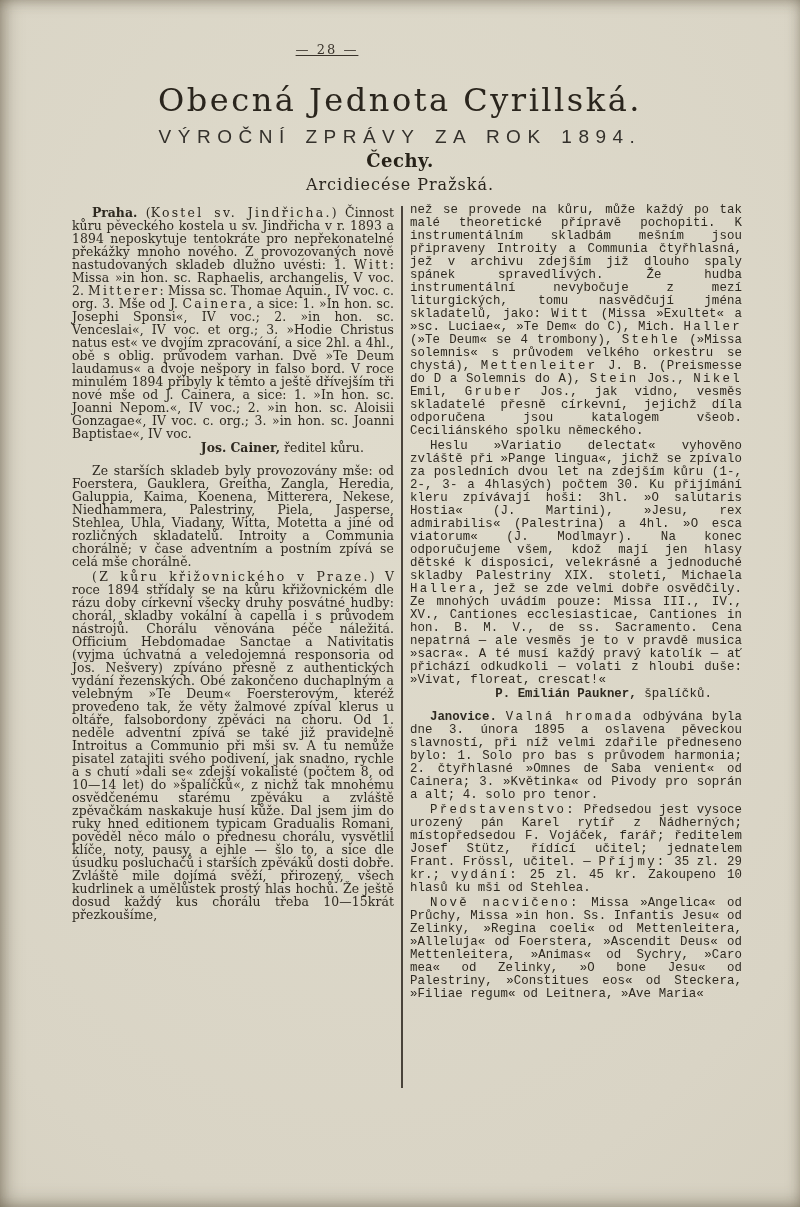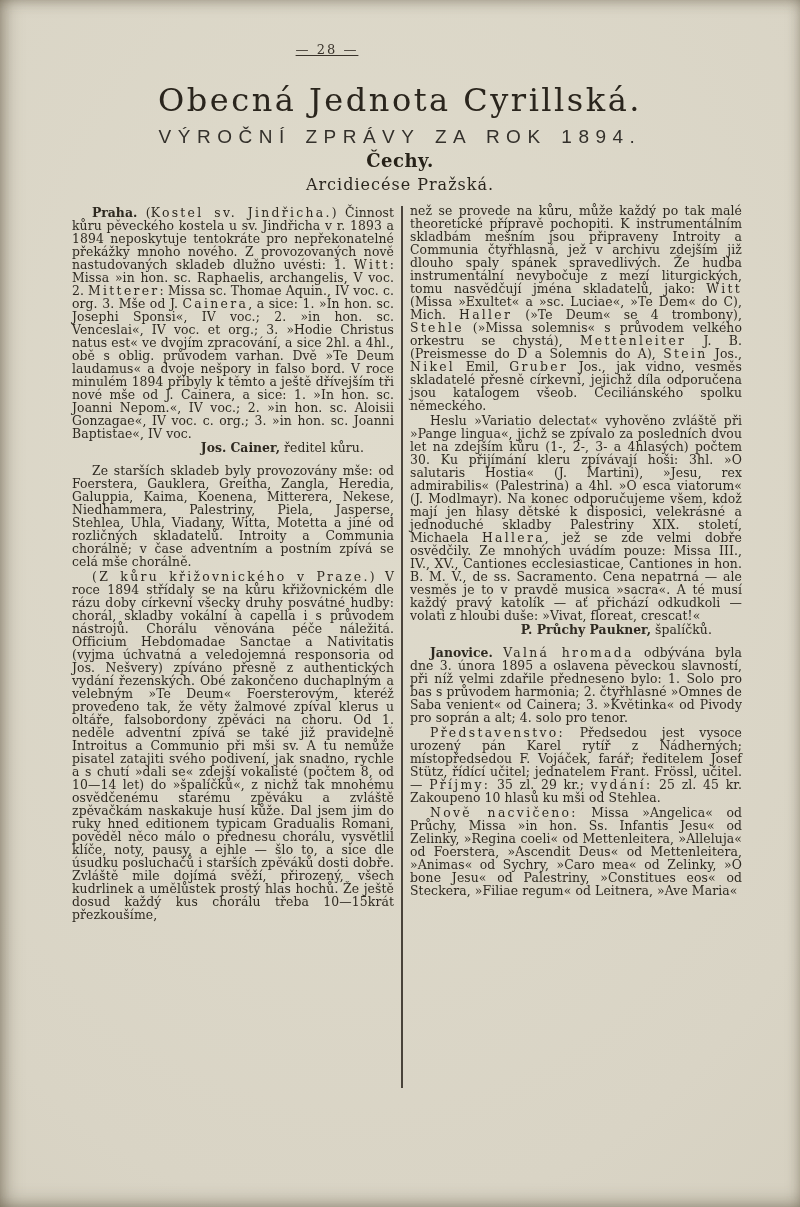--- a/index.html
+++ b/index.html
@@ -67,21 +67,21 @@
     display: flex;
     align-items: flex-start;
     margin-top: 10px;
     padding: 0 58px 0 72px;
   }
   .col {
     font-size: 12.4px;
     line-height: 13px;
   }
   .col-left { width: 322px; }
-  .col-right { flex: 1; }
+  .col-right { flex: 1; font-family: Liberation Mono, monospace; }
   .col-divider {
     width: 2px;
     height: 882px;
     background: #49433a;
     margin: 2px 7px 0 7px;
     flex: 0 0 auto;
   }
   .para {
     margin: 0;
     text-align: justify;
@@ -111,19 +111,19 @@
     <div class="col col-left">
         <p class="para indent"><span class="seg-b">Praha.</span><span class="seg-n"> (</span><span class="seg-sp">Kostel sv. Jindřicha.</span><span class="seg-n">) Činnost kůru pěveckého kostela u sv. Jindřicha v r. 1893 a 1894 neposkytuje tentokráte pro nepřekonatelné překážky mnoho nového. Z provozovaných nově nastudovaných skladeb dlužno uvésti: 1. </span><span class="seg-sp">Witt</span><span class="seg-n">: Missa »in hon. sc. Raphaelis, archangelis, V voc. 2. </span><span class="seg-sp">Mitterer</span><span class="seg-n">: Missa sc. Thomae Aquin., IV voc. c. org. 3. Mše od J. </span><span class="seg-sp">Cainera</span><span class="seg-n">, a sice: 1. »In hon. sc. Josephi Sponsi«, IV voc.; 2. »in hon. sc. Venceslai«, IV voc. et org.; 3. »Hodie Christus natus est« ve dvojím zpracování, a sice 2hl. a 4hl., obě s oblig. průvodem varhan. Dvě »Te Deum laudamus« a dvoje nešpory in falso bord. V roce minulém 1894 přibyly k těmto a ještě dřívejším tři nové mše od J. Cainera, a sice: 1. »In hon. sc. Joanni Nepom.«, IV voc.; 2. »in hon. sc. Aloisii Gonzagae«, IV voc. c. org.; 3. »in hon. sc. Joanni Baptistae«, IV voc.</span></p>
         <p class="para signature"><span class="seg-b">Jos. Cainer,</span><span class="seg-n"> ředitel kůru.</span></p>
         <p class="para indent"><span class="seg-n">Ze starších skladeb byly provozovány mše: od Foerstera, Gauklera, Greitha, Zangla, Heredia, Galuppia, Kaima, Koenena, Mitterera, Nekese, Niedhammera, Palestriny, Piela, Jasperse, Stehlea, Uhla, Viadany, Witta, Motetta a jiné od rozličných skladatelů. Introity a Communia chorálně; v čase adventním a postním zpívá se celá mše chorálně.</span></p>
         <p class="para indent"><span class="seg-sp">(Z kůru křižovnického v Praze.)</span><span class="seg-n"> V roce 1894 střídaly se na kůru křižovnickém dle rázu doby církevní všecky druhy posvátné hudby: chorál, skladby vokální à capella i s průvodem nástrojů. Chorálu věnována péče náležitá. Officium Hebdomadae Sanctae a Nativitatis (vyjma úchvatná a veledojemná responsoria od Jos. Nešvery) zpíváno přesně z authentických vydání řezenských. Obé zakončeno duchaplným a velebným »Te Deum« Foersterovým, kteréž provedeno tak, že věty žalmové zpíval klerus u oltáře, falsobordony zpěváci na choru. Od 1. neděle adventní zpívá se také již pravidelně Introitus a Communio při mši sv. A tu nemůže pisatel zatajiti svého podivení, jak snadno, rychle a s chutí »dali se« zdejší vokalisté (počtem 8, od 10—14 let) do »špalíčků«, z nichž tak mnohému osvědčenému starému zpěváku a zvláště zpěvačkám naskakuje husí kůže. Dal jsem jim do ruky hned editionem typicam Gradualis Romani, pověděl něco málo o přednesu chorálu, vysvětlil klíče, noty, pausy, a ejhle — šlo to, a sice dle úsudku posluchačů i starších zpěváků dosti dobře. Zvláště mile dojímá svěží, přirozený, všech kudrlinek a umělůstek prostý hlas hochů. Že ještě dosud každý kus chorálu třeba 10—15krát přezkoušíme,</span></p>
       </div>
     <div class="col-divider"></div>
     <div class="col col-right">
         <p class="para flow"><span class="seg-n">než se provede na kůru, může každý po tak malé theoretické přípravě pochopiti. K instrumentálním skladbám mešním jsou připraveny Introity a Communia čtyřhlasná, jež v archivu zdejším již dlouho spaly spánek spravedlivých. Že hudba instrumentální nevybočuje z mezí liturgických, tomu nasvědčují jména skladatelů, jako: </span><span class="seg-sp">Witt</span><span class="seg-n"> (Missa »Exultet« a »sc. Luciae«, »Te Dem« do C), Mich. </span><span class="seg-sp">Haller</span><span class="seg-n"> (»Te Deum« se 4 trombony), </span><span class="seg-sp">Stehle</span><span class="seg-n"> (»Missa solemnis« s průvodem velkého orkestru se chystá), </span><span class="seg-sp">Mettenleiter</span><span class="seg-n"> J. B. (Preismesse do D a Solemnis do A), </span><span class="seg-sp">Stein</span><span class="seg-n"> Jos., </span><span class="seg-sp">Nikel</span><span class="seg-n"> Emil, </span><span class="seg-sp">Gruber</span><span class="seg-n"> Jos., jak vidno, vesměs skladatelé přesně církevní, jejichž díla odporučena jsou katalogem všeob. Ceciliánského spolku německého.</span></p>
         <p class="para indent"><span class="seg-n">Heslu »Variatio delectat« vyhověno zvláště při »Pange lingua«, jichž se zpívalo za posledních dvou let na zdejším kůru (1-, 2-, 3- a 4hlasých) počtem 30. Ku přijímání kleru zpívávají hoši: 3hl. »O salutaris Hostia« (J. Martini), »Jesu, rex admirabilis« (Palestrina) a 4hl. »O esca viatorum« (J. Modlmayr). Na konec odporučujeme všem, kdož mají jen hlasy dětské k disposici, velekrásné a jednoduché skladby Palestriny XIX. století, Michaela </span><span class="seg-sp">Hallera</span><span class="seg-n">, jež se zde velmi dobře osvědčily. Ze mnohých uvádím pouze: Missa III., IV., XV., Cantiones ecclesiasticae, Cantiones in hon. B. M. V., de ss. Sacramento. Cena nepatrná — ale vesměs je to v pravdě musica »sacra«. A té musí každý pravý katolík — ať přichází odkudkoli — volati z hloubi duše: »Vivat, floreat, crescat!«</span></p>
-        <p class="para signature"><span class="seg-b">P. Průchy Paukner,</span><span class="seg-n"> špalíčků.</span></p>
+        <p class="para signature"><span class="seg-b">P. Emilián Paukner,</span><span class="seg-n"> špalíčků.</span></p>
         <p class="para indent"><span class="seg-b">Janovice.</span><span class="seg-n"> </span><span class="seg-sp">Valná hromada</span><span class="seg-n"> odbývána byla dne 3. února 1895 a oslavena pěveckou slavností, při níž velmi zdařile předneseno bylo: 1. Solo pro bas s průvodem harmonia; 2. čtyřhlasné »Omnes de Saba venient« od Cainera; 3. »Květinka« od Pivody pro soprán a alt; 4. solo pro tenor.</span></p>
         <p class="para indent"><span class="seg-sp">Představenstvo:</span><span class="seg-n"> Předsedou jest vysoce urozený pán Karel rytíř z Nádherných; místopředsedou F. Vojáček, farář; ředitelem Josef Stütz, řídící učitel; jednatelem Frant. Frössl, učitel. — </span><span class="seg-sp">Příjmy:</span><span class="seg-n"> 35 zl. 29 kr.; </span><span class="seg-sp">vydání:</span><span class="seg-n"> 25 zl. 45 kr. Zakoupeno 10 hlasů ku mši od Stehlea.</span></p>
         <p class="para indent"><span class="seg-sp">Nově nacvičeno:</span><span class="seg-n"> Missa »Angelica« od Průchy, Missa »in hon. Ss. Infantis Jesu« od Zelinky, »Regina coeli« od Mettenleitera, »Alleluja« od Foerstera, »Ascendit Deus« od Mettenleitera, »Animas« od Sychry, »Caro mea« od Zelinky, »O bone Jesu« od Palestriny, »Constitues eos« od Steckera, »Filiae regum« od Leitnera, »Ave Maria«</span></p>
       </div>
   </div>
 </div>
 
 </body></html>

